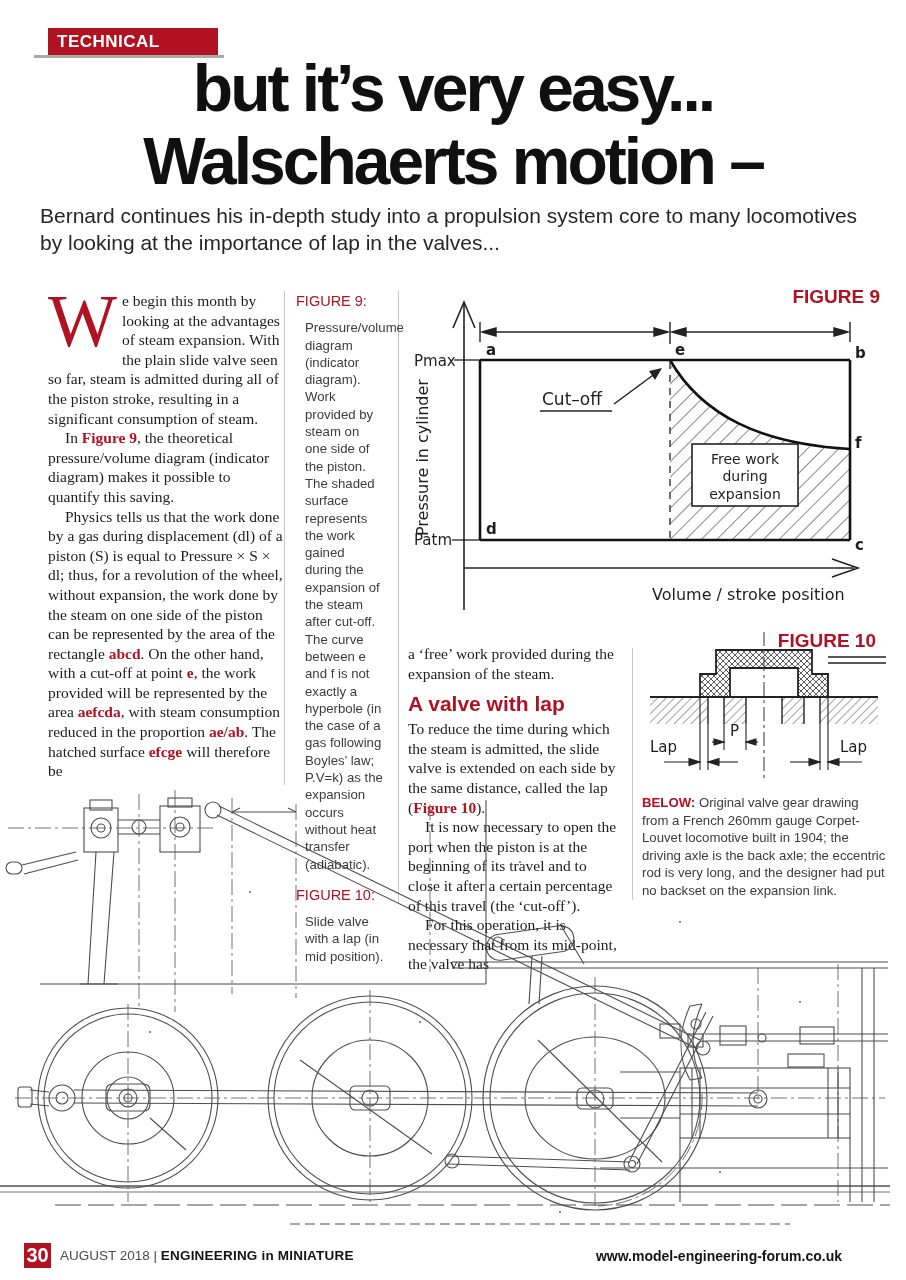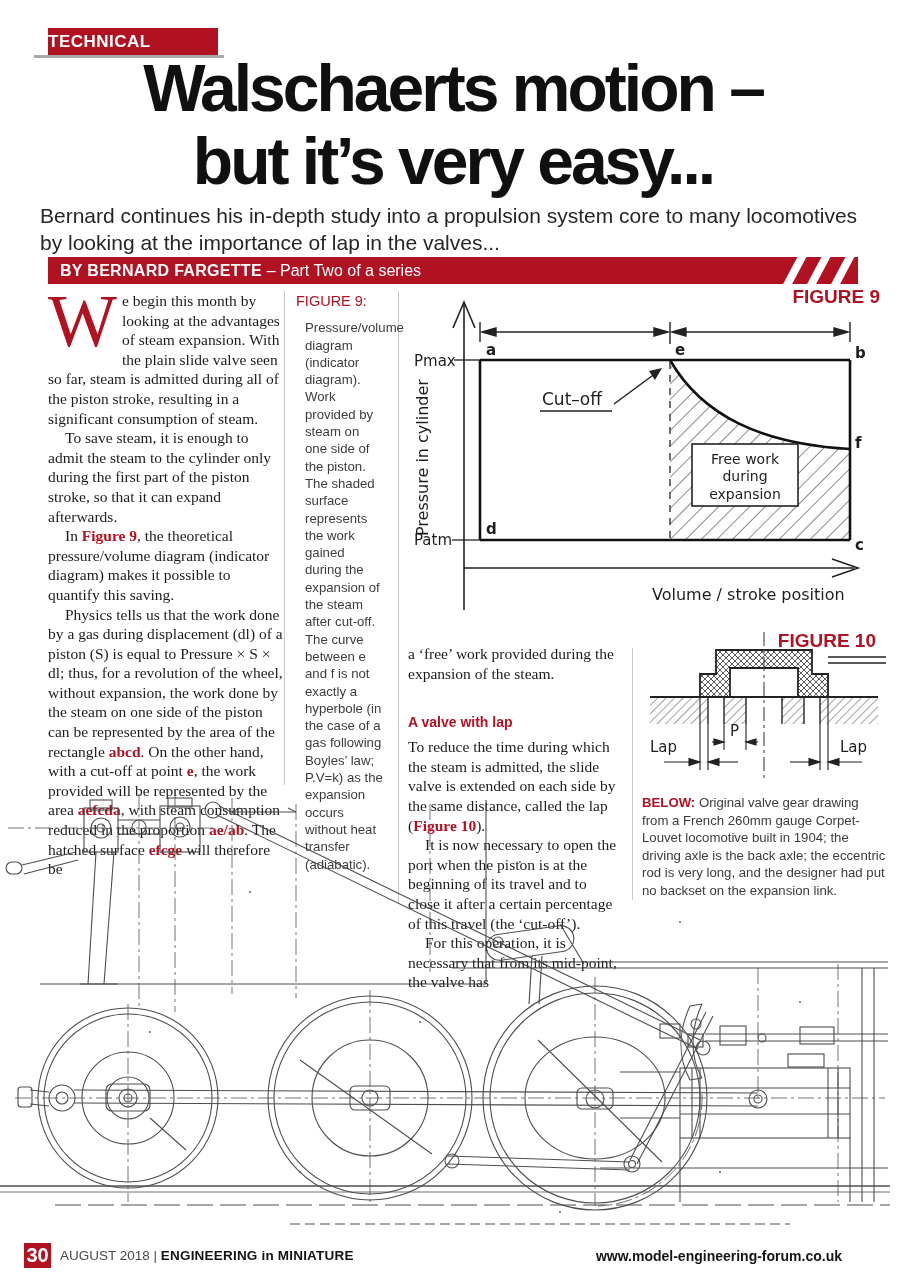--- a/index.html
+++ b/index.html
@@ -8,21 +8,21 @@
   .page {
     position:relative; width:906px; height:1280px; margin:0 auto;
     background:#ffffff; overflow:hidden;
     font-family:"Liberation Serif", serif; color:var(--ink);
   }
   
   .tag-underline { position:absolute; left:34px; top:55px; width:190px; height:3px; background:#a9a9a9; }
   .tag-banner {
     position:absolute; left:48px; top:28px; width:170px; height:27px;
     background:var(--accent); color:#fff; font-family:"Liberation Sans",sans-serif;
-    font-weight:bold; font-size:17px; line-height:27px; letter-spacing:.5px;
+    font-weight:bold; font-size:17px; line-height:27px; padding-left:9px; letter-spacing:.5px;
   }
   .title {
     position:absolute; left:0; top:52px; width:100%; text-align:center;
     font-family:"Liberation Sans",sans-serif; font-weight:bold; color:#101010;
     font-size:66px; line-height:73px; letter-spacing:-3px;
   }
   .standfirst {
     position:absolute; left:40px; top:202px; width:826px; 
     font-family:"Liberation Sans",sans-serif; font-size:21px; line-height:27px; color:#262626;
   }
@@ -49,21 +49,21 @@
   .redword { color:var(--accent); font-weight:bold; }
   .col2 { position:absolute; left:296px; top:293px; width:97px;
     font-family:"Liberation Sans",sans-serif; font-size:13.2px; line-height:17.3px; color:#3c3c3c; }
   .cap-label { color:var(--accent); font-weight:normal; font-size:14.5px; margin:0 0 2px 0; }
   .cap-text { margin:9px; }
   .cap-block2 { margin-top:14px; }
   .col3 { position:absolute; left:408px; top:644px; width:214px; font-size:15.5px; line-height:19.6px; }
   .col3 .p1 { text-indent:0; }
   .sec-heading {
     font-family:"Liberation Sans",sans-serif; font-weight:bold; color:var(--accent);
-    font-size:14px; line-height:24px; margin:27px 0 3px 0;
+    font-size:21px; line-height:24px; margin:9px 0 3px 0;
   }
   
   .fig9 { position:absolute; left:402px; top:278px; width:484px; height:360px; }
   .fig10 { position:absolute; left:642px; top:628px; width:244px; height:164px; }
   .fig-label {
     position:absolute; top:8px; right:6px; z-index:2;
     font-family:"Liberation Sans",sans-serif; font-weight:bold; font-size:19px; color:var(--accent);
   }
   .fig10 .fig-label { top:2px; right:10px; }
   .below-cap { position:absolute; left:642px; top:794px; width:246px;
@@ -88,48 +88,45 @@
   svg text { font-family:"DejaVu Sans",sans-serif; fill:#1e1e1e; }
 </style>
 </head>
 <body>
 
 <div class="page">
 
   <div class="tag-underline"></div>
   <div class="tag-banner">TECHNICAL</div>
   <div class="title">
+    <div>but it’s very easy...</div>
     <div>Walschaerts motion –</div>
-    <div>but it’s very easy...</div>
   </div>
   <div class="standfirst">
     <div>Bernard continues his in-depth study into a propulsion system core to many locomotives</div>
     <div>by looking at the importance of lap in the valves...</div>
   </div>
-  <div class="byline-bar">
-    <span class="b">BY </span><span class="b">BERNARD FARGETTE </span><span>– Part Two of a series</span>
-    <span class="stripe s1"></span>
-    <span class="stripe s2"></span>
-    <span class="stripe s3"></span>
-  </div>
 
   <div class="vrule r1"></div>
   <div class="vrule r2"></div>
   <div class="vrule r3"></div>
 
   <div class="col1">
     <p class="first"><span class="dropcap">W</span><span>e begin this month by looking at the advantages of steam expansion. With the plain slide valve seen so far, steam is admitted during all of the piston stroke, resulting in a significant consumption of steam.</span></p>
-    <p><span>To save steam, it is enough to admit the steam to the cylinder only during the first part of the piston stroke, so that it can expand afterwards.</span></p>
     <p><span>In </span><span class="redword">Figure 9</span><span>, the theoretical pressure/volume diagram (indicator diagram) makes it possible to quantify this saving.</span></p>
     <p><span>Physics tells us that the work done by a gas during displacement (dl) of a piston (S) is equal to Pressure × S × dl; thus, for a revolution of the wheel, without expansion, the work done by the steam on one side of the piston can be represented by the area of the rectangle </span><span class="redword">abcd</span><span>. On the other hand, with a cut-off at point </span><span class="redword">e</span><span>, the work provided will be represented by the area </span><span class="redword">aefcda</span><span>, with steam consumption reduced in the proportion </span><span class="redword">ae/ab</span><span>. The hatched surface </span><span class="redword">efcge</span><span> will therefore be</span></p>
   </div>
 
   <div class="col2">
     <p class="cap-label">FIGURE 9:</p>
     <p class="cap-text">Pressure/volume diagram (indicator diagram). Work provided by steam on one side of the piston. The shaded surface represents the work gained during the expansion of the steam after cut-off. The curve between e and f is not exactly a hyperbole (in the case of a gas following Boyles’ law; P.V=k) as the expansion occurs without heat transfer (adiabatic).</p>
+    <div class="cap-block2">
+      <p class="cap-label">FIGURE 10:</p>
+      <p class="cap-text">Slide valve with a lap (in mid position).</p>
+    </div>
   </div>
 
   <div class="fig9">
     <div class="fig-label">FIGURE 9</div>
     <svg width="484" height="360" viewBox="0 0 484 360">
       <defs>
         <pattern id="hatch9" width="11" height="11" patternUnits="userSpaceOnUse" patternTransform="rotate(45)">
           <line x1="0" y1="0" x2="0" y2="11" stroke="#2a2a2a" stroke-width="1.1"></line>
         </pattern>
       </defs>

